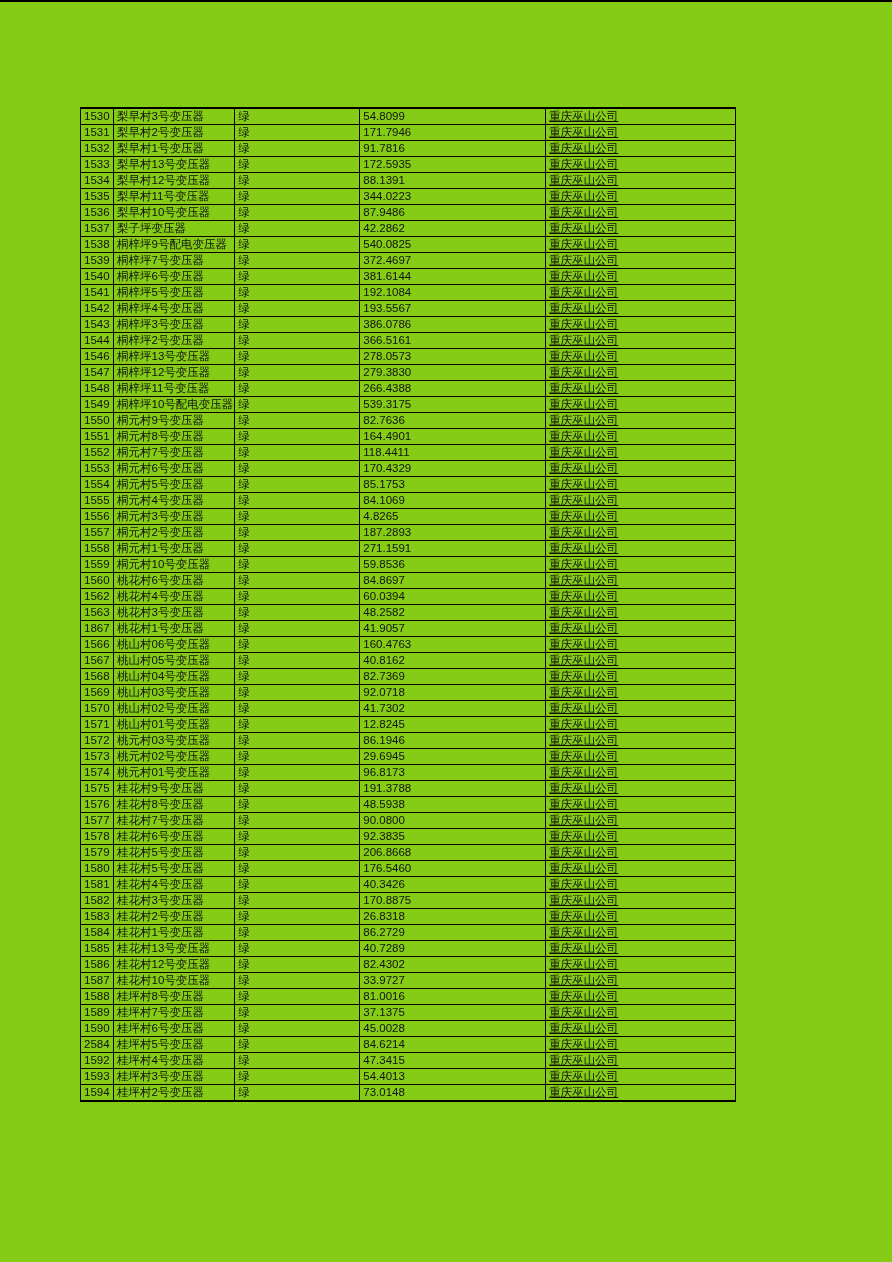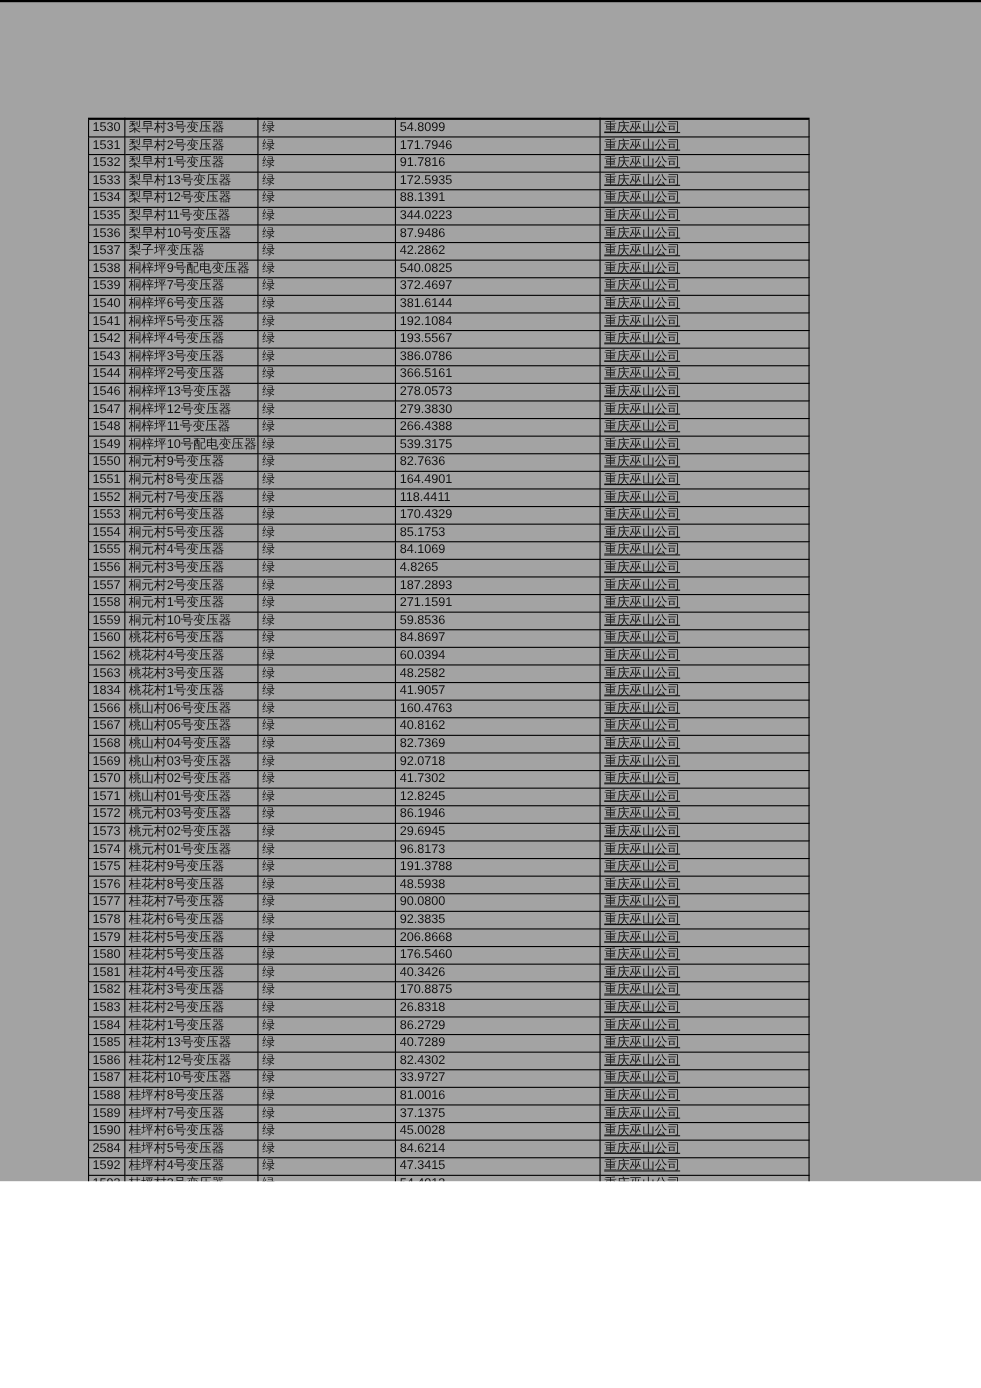--- a/index.html
+++ b/index.html
@@ -4,22 +4,22 @@
 <style>
   html, body {
     margin: 0;
     padding: 0;
     background: #ffffff;
     font-family: "Liberation Sans", "DejaVu Sans", sans-serif;
   }
   .page {
     position: relative;
     width: 892px;
-    height: 1074px;
-    background: #a3a3a3;
+    height: 1262px;
+    background: #84cc16;
     overflow: hidden;
   }
   .page-top-line {
     position: absolute;
     top: 0;
     left: 0;
     width: 892px;
     height: 2px;
     background: #000000;
   }
@@ -279,21 +279,21 @@
           <td class="col-company">重庆巫山公司</td>
         </tr>
         <tr>
           <td class="col-id">1563</td>
           <td class="col-name">桃花村3号变压器</td>
           <td class="col-status">绿</td>
           <td class="col-value">48.2582</td>
           <td class="col-company">重庆巫山公司</td>
         </tr>
         <tr>
-          <td class="col-id">1834</td>
+          <td class="col-id">1867</td>
           <td class="col-name">桃花村1号变压器</td>
           <td class="col-status">绿</td>
           <td class="col-value">41.9057</td>
           <td class="col-company">重庆巫山公司</td>
         </tr>
         <tr>
           <td class="col-id">1566</td>
           <td class="col-name">桃山村06号变压器</td>
           <td class="col-status">绿</td>
           <td class="col-value">160.4763</td>

